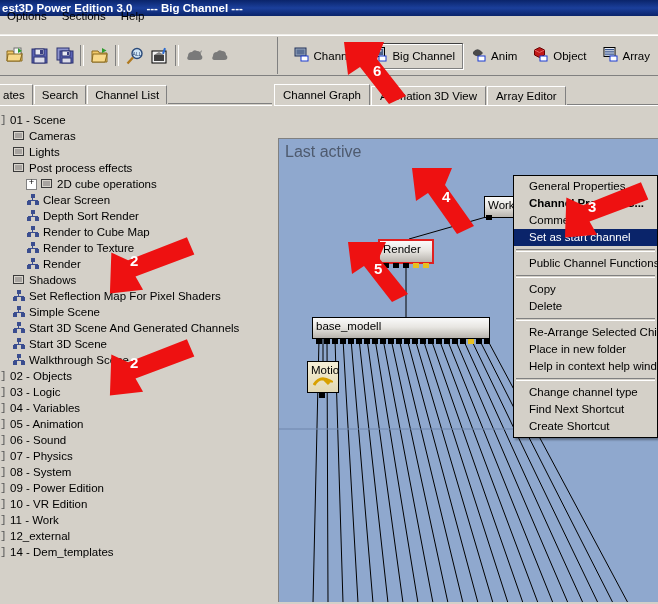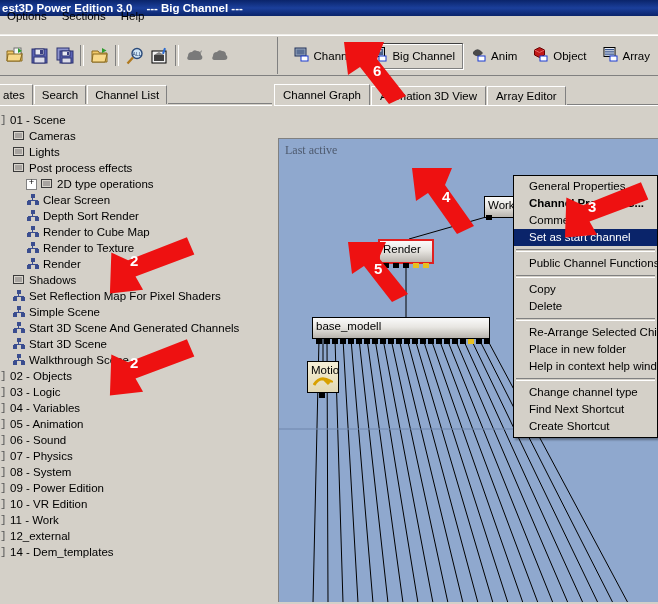--- a/index.html
+++ b/index.html
@@ -144,21 +144,21 @@
   #pathbox{
     flex:1;height:18px;background:#fff;border:1px solid #808080;
     border-right-color:#fff;border-bottom-color:#fff;box-sizing:border-box;
     font-size:11.5px;line-height:16px;padding-left:4px;overflow:hidden;white-space:nowrap;
   }
   #canvas{
     position:absolute;left:4px;top:32px;width:380px;height:464px;
     background:#8fa8ce;overflow:hidden;box-sizing:border-box;
     border:1px solid #808080;border-right:none;border-bottom:none;
   }
-  #lastactive{position:absolute;left:6px;top:4px;font-size:12px;color:#4e5a6e;font-family:Liberation Serif, serif;}
+  #lastactive{position:absolute;left:6px;top:4px;font-size:16px;color:#4e5a6e;}
   .node{
     position:absolute;box-sizing:border-box;
     background:linear-gradient(to bottom,#fafafa 0%,#e8e6e2 45%,#b8b4ae 100%);
     border:1px solid #000;font-size:11.5px;line-height:1;
     padding:3px 2px 0 3px;white-space:nowrap;overflow:hidden;
   }
   .node.sel{border:2px solid #e02020;}
   .port{position:absolute;width:6px;height:5px;background:#000;}
   .port.blue{background:#1a4fd0;}
   .port.yellow{background:#e8c020;}
@@ -368,21 +368,21 @@
       <div class="trow">
         <span class="ind" style="width: 12px;"></span>
         <span class="ic-folder"></span>
         <span class="lbl">Post process effects</span>
       </div>
       <div class="trow">
         <span class="ind" style="width: 26px;"></span>
         <span class="plus">+</span>
         <span class="ind" style="width: 3px;"></span>
         <span class="ic-folder"></span>
-        <span class="lbl">2D type operations</span>
+        <span class="lbl">2D cube operations</span>
       </div>
       <div class="trow">
         <span class="ind" style="width: 26px;"></span>
         <span class="ic-chan">
           <i class="lh"></i>
           <i class="ln"></i>
           <i class="n1"></i>
           <i class="n2"></i>
           <i class="n3"></i>
         </span>

